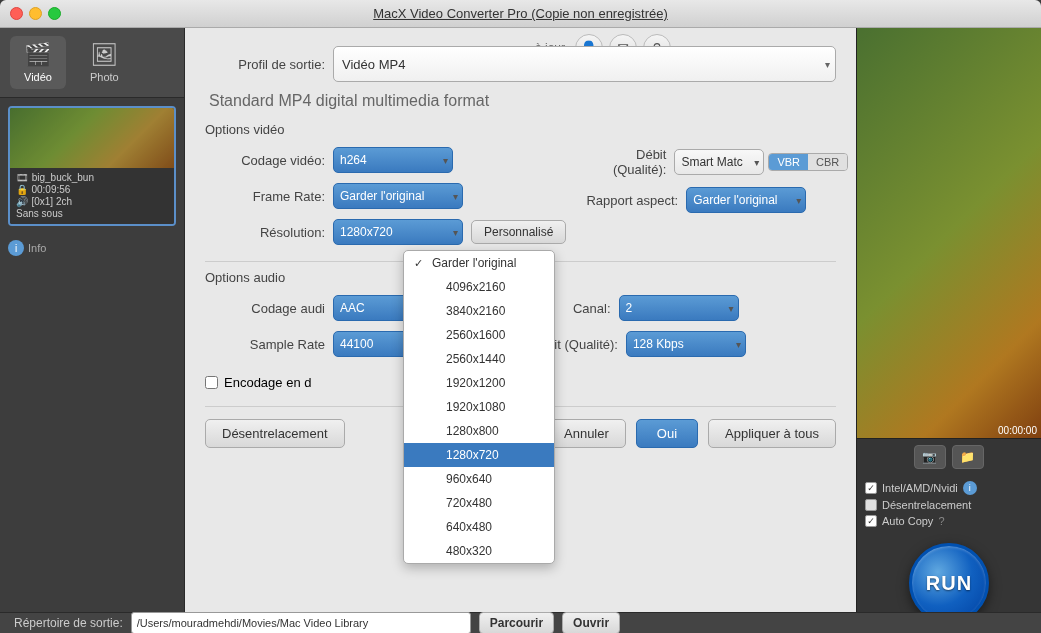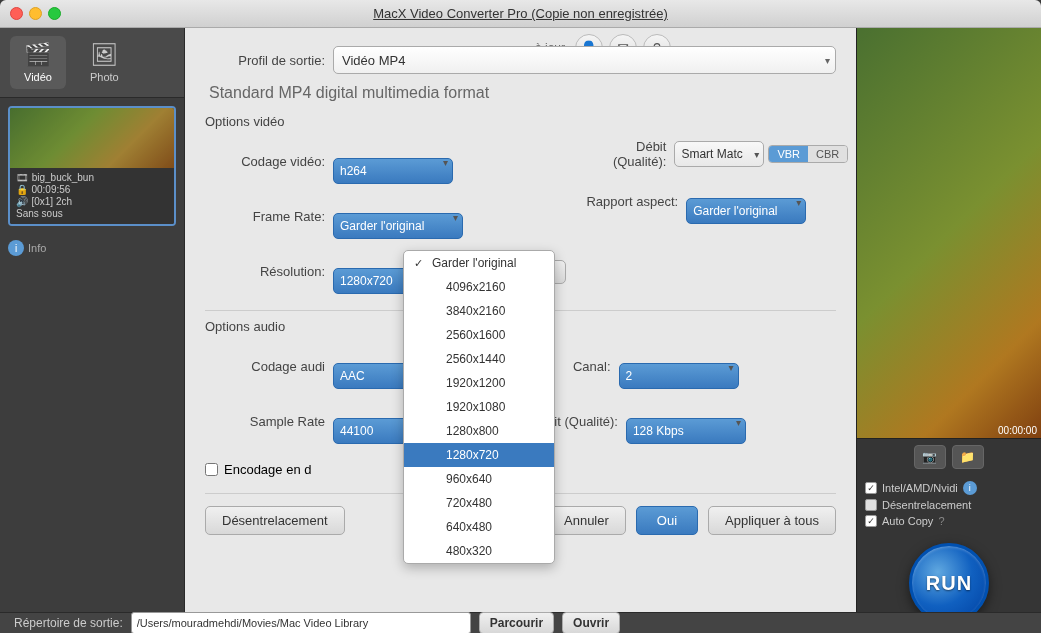--- a/index.html
+++ b/index.html
@@ -325,21 +325,21 @@
     .form-label-short {
       min-width: 80px;
     }
 
     .profile-select-wrapper {
       position: relative;
       flex: 1;
     }
     .profile-select {
       width: 100%;
-      height: 28px;
+      height: 36px;
       background: linear-gradient(to bottom, #fff, #f0f0f0);
       border: 1px solid #aaa;
       border-radius: 5px;
       padding: 0 24px 0 8px;
       font-size: 13px;
       color: #333;
       appearance: none;
       cursor: pointer;
     }
     .select-arrow {
@@ -390,21 +390,20 @@
       transform: translateY(-50%);
       pointer-events: none;
       color: #555;
       font-size: 10px;
     }
 
     .mac-select-blue {
       background: linear-gradient(to bottom, #5b9bd5, #3a7abf);
       color: #fff;
       border-color: #2a6aaf;
-      margin-top: 19px;
     }
 
     
     .vbr-cbr {
       display: flex;
       border: 1px solid #aaa;
       border-radius: 4px;
       overflow: hidden;
     }
     .vbr-cbr-btn {

